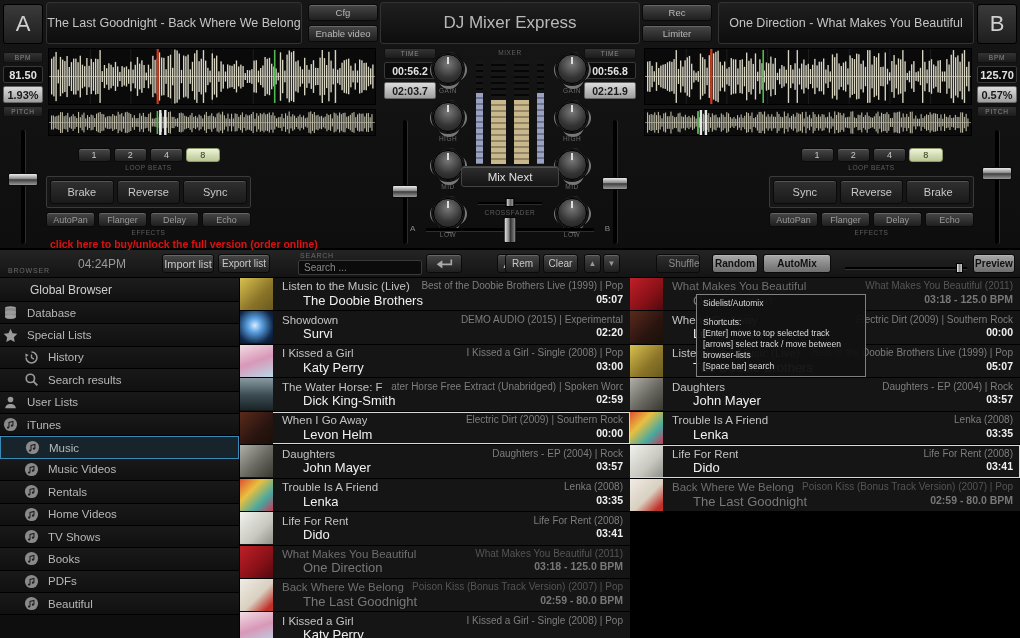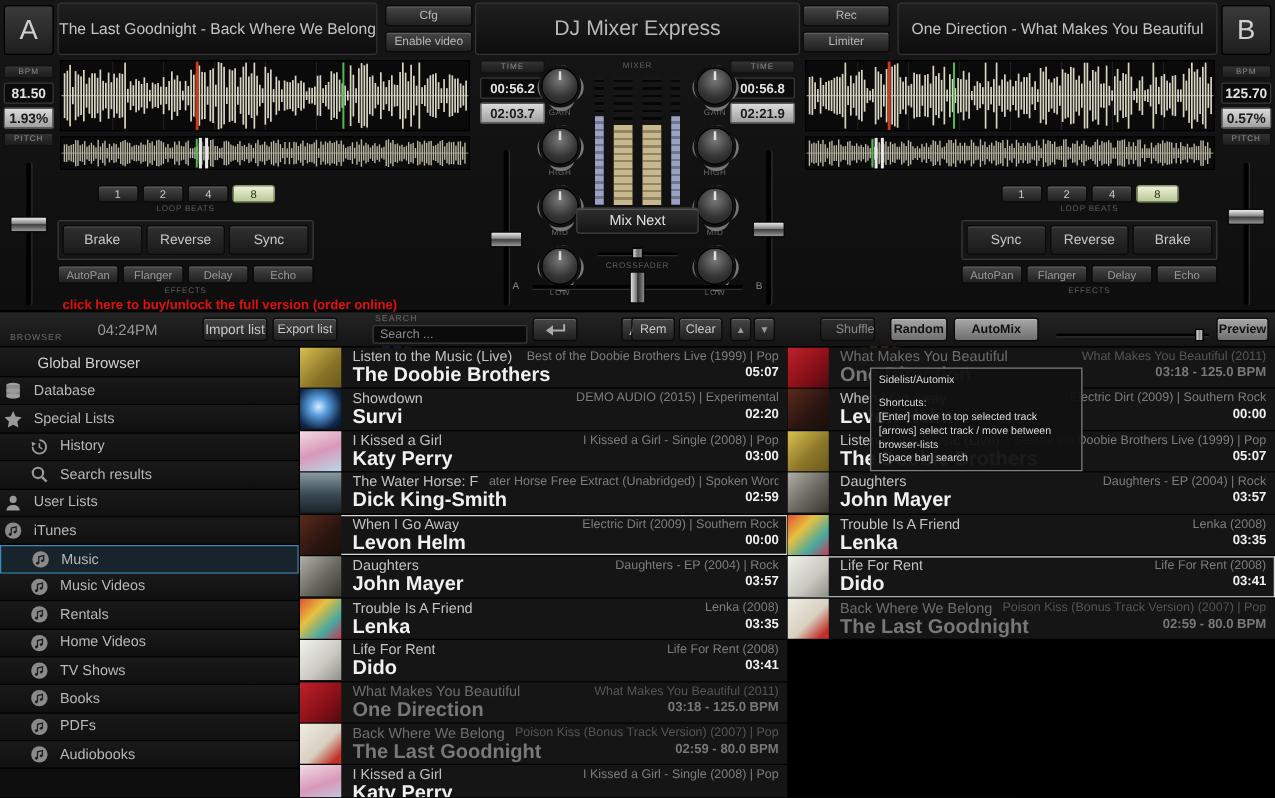--- a/index.html
+++ b/index.html
@@ -151,21 +151,21 @@
   .side-icon svg { width:100%; height:100%; }
 
   .tracklist { width:390px; height:100%; background:#000; overflow:hidden; position:relative; }
   .trow { height:33.45px; display:flex; background:#151515; border-bottom:1px solid #000; }
   .trow.selected { box-shadow:inset 0 0 0 1px #d8d8d8; }
   .art { width:33px; height:32px; flex:none; background:#333; }
   .tinfo { flex:1; min-width:0; padding:2px 7px 2px 9px; display:flex; flex-direction:column; justify-content:space-evenly; }
   .l1, .l2 { display:flex; justify-content:space-between; gap:8px; min-width:0; }
   .ttitle { font-size:11.5px; color:#c2c2c2; white-space:nowrap; overflow:hidden; }
   .talbum { font-size:10px; color:#7d7d7d; white-space:nowrap; overflow:hidden; flex:none; max-width:68%; }
-  .tartist { font-size:16px; font-weight:bold; color:#f0f0f0; white-space:nowrap; overflow:hidden; }
+  .tartist { font-size:13px; font-weight:normal; color:#f0f0f0; white-space:nowrap; overflow:hidden;margin-left:21px; }
   .ttime { font-size:10.5px; font-weight:bold; color:#f0f0f0; white-space:nowrap; }
   .trow.dimmed .ttitle { color:#6e6e6e; } .trow.dimmed .talbum { color:#555; }
   .trow.dimmed .tartist, .trow.dimmed .ttime { color:#787878; }
 
   .art-doobie { background:linear-gradient(135deg,#d8c050,#8a7428 60%,#6a5a1e); }
   .art-showdown { background:radial-gradient(circle at 45% 45%, #d8ecff 0%, #5aa0e0 28%, #10284a 72%, #081020); }
   .art-kissed { background:linear-gradient(160deg,#f2dce4,#d898b8 50%,#b8d8e8); }
   .art-waterhorse { background:linear-gradient(180deg,#8a9aa0,#3a4a52 55%,#1a2428); }
   .art-levon { background:linear-gradient(135deg,#5a2a1a,#2a1410 60%,#181008); }
   .art-daughters { background:linear-gradient(135deg,#b0b0a8,#686860 55%,#383830); }
@@ -1266,21 +1266,21 @@
 
           <div class="side-item indent">
             <span class="side-icon">
               <svg viewBox="0 0 16 16">
                 <circle cx="8" cy="8" r="7" fill="#8a8a8a"></circle>
                 <path d="M6.4 11.3V5.8l4.2-1v4.4" fill="none" stroke="#1d1d1d" stroke-width="1.1"></path>
                 <circle cx="5.4" cy="11.3" r="1.2" fill="#1d1d1d"></circle>
                 <circle cx="9.5" cy="9.2" r="1.2" fill="#1d1d1d"></circle>
               </svg>
             </span>
-            <span>Audiobooks</span>
+            <span>Beautiful</span>
           </div>
         </div>
     </div>
 
     <div class="tracklist" id="browser-list">
 
         <div class="trow">
           <div class="art art-doobie"></div>
           <div class="tinfo">
             <div class="l1">

